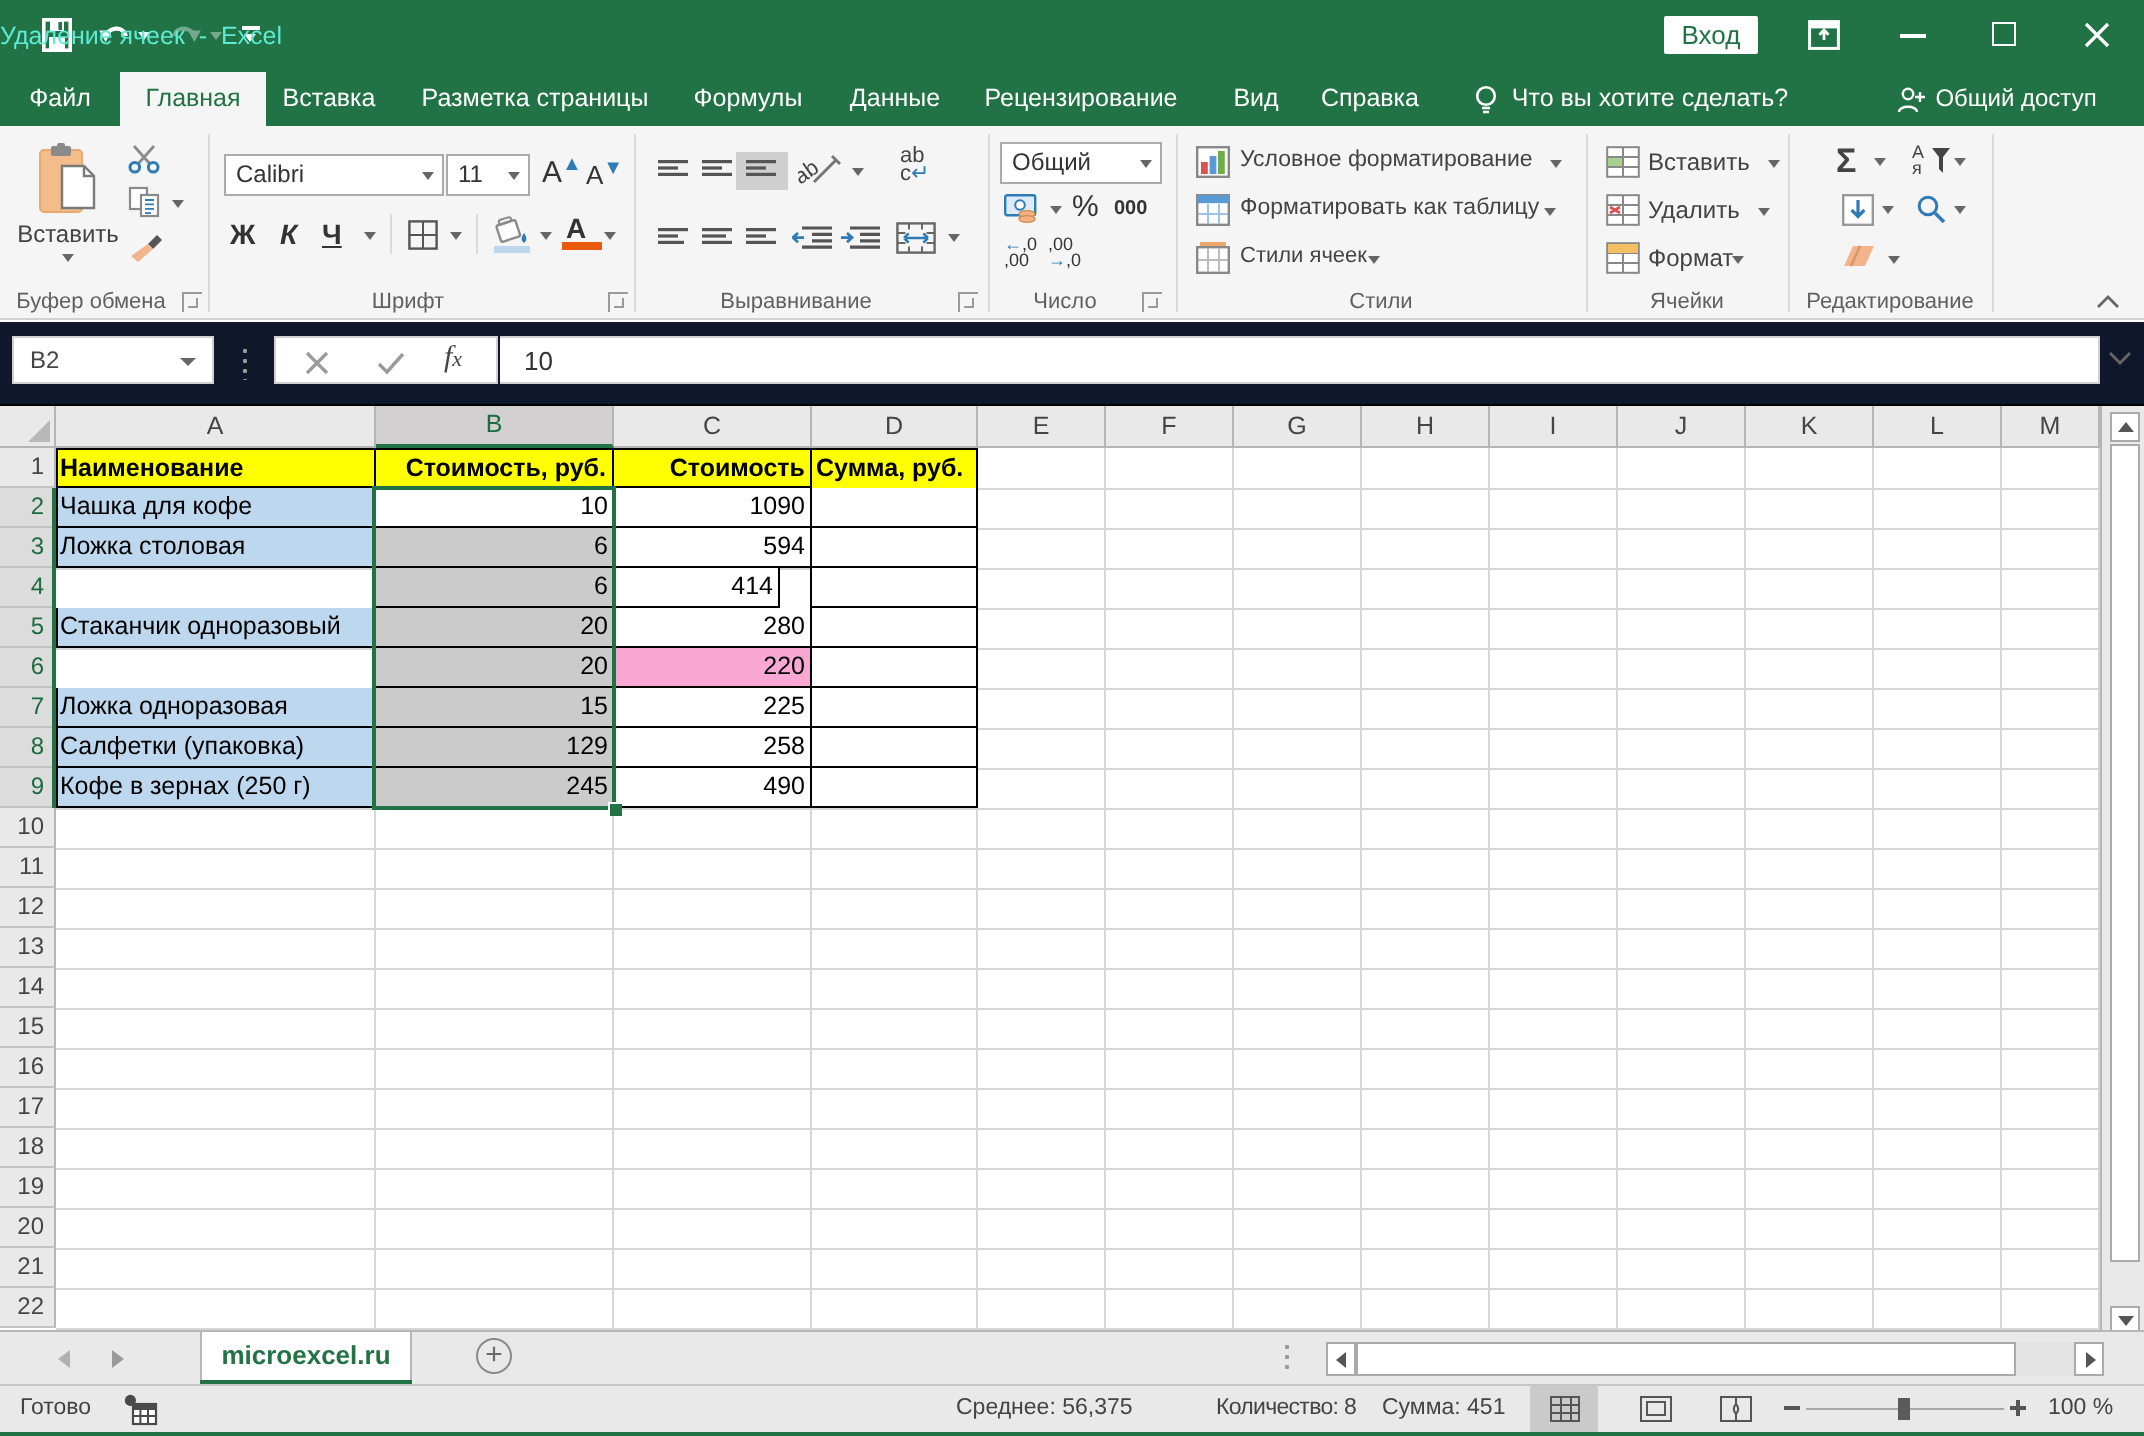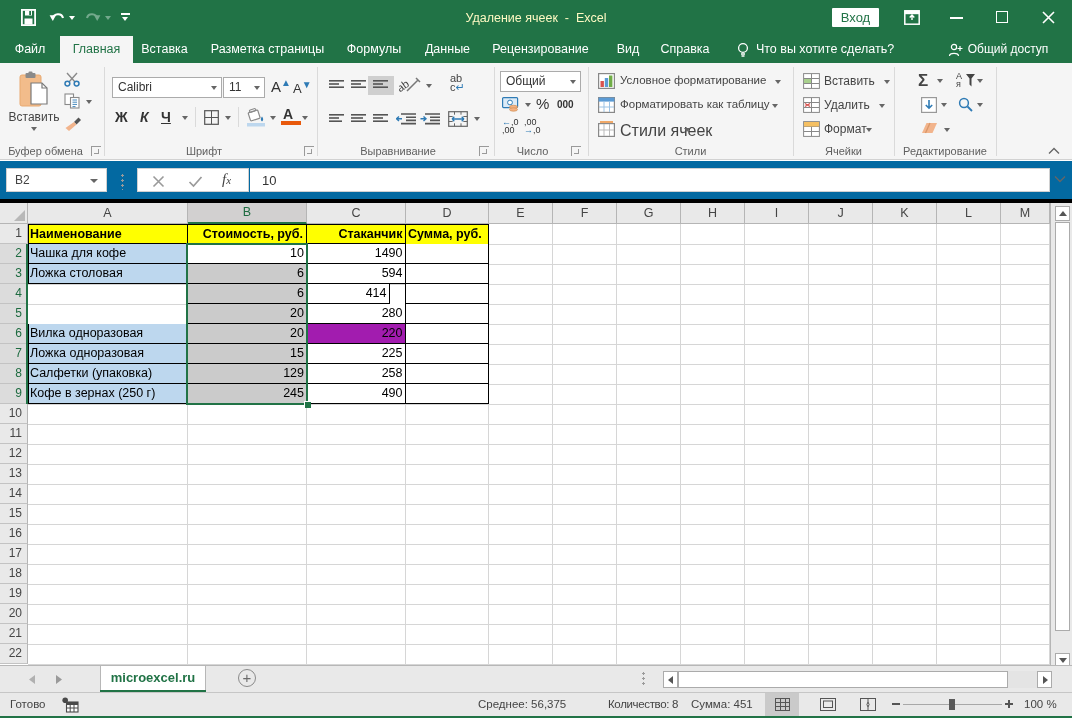--- a/index.html
+++ b/index.html
@@ -14,21 +14,21 @@
 #ribbon { left:0; top:63px; width:1072px; height:97px; background:#f5f5f5; border-bottom:1px solid #d2d2d2; }
 .gsep { position:absolute; top:4px; width:1px; height:89px; background:#dadada; }
 .glabel { position:absolute; top:81px; height:14px; line-height:14px; font-size:11px; color:#606060; text-align:center; }
 .launcher { position:absolute; width:10px; height:10px; border-left:1px solid #9a9a9a; border-top:1px solid #9a9a9a; }
 .launcher:after { content:""; position:absolute; right:2px; bottom:2px; width:4px; height:4px; border-right:1.5px solid #9a9a9a; border-bottom:1.5px solid #9a9a9a; }
 .rtext { position:absolute; font-size:12px; color:#444; white-space:nowrap; }
 .darr { position:absolute; width:0; height:0; border-left:3.5px solid transparent; border-right:3.5px solid transparent; border-top:4px solid #666; }
 .combo { position:absolute; background:#fff; border:1px solid #ababab; font-size:12px; color:#333; }
 .combo .ca { position:absolute; right:4px; top:8px; width:0; height:0; border-left:3.5px solid transparent; border-right:3.5px solid transparent; border-top:4px solid #666; }
 
-#fbar { left:0; top:161px; width:1072px; height:42px; background:#0369a1; border-bottom:4px solid #000000; }
+#fbar { left:0; top:161px; width:1072px; height:42px; background:#0f172a; border-bottom:1px solid #000000; }
 #namebox { position:absolute; left:6px; top:7px; width:101px; height:24px; background:#fff; border:1px solid #d0d0d0; font-size:12px; color:#444; line-height:22px; padding-left:8px; }
 #fxbox { position:absolute; left:137px; top:7px; width:112px; height:24px; background:#fff; border:1px solid #d0d0d0; }
 #finput { position:absolute; left:250px; top:7px; width:800px; height:24px; background:#fff; border:1px solid #d0d0d0; border-left:none; font-size:13px; color:#333; line-height:24px; padding-left:12px; }
 
 #grid { left:0; top:203px; width:1050px; height:462px; background:#fff; overflow:hidden; }
 .chead { position:absolute; top:0; height:21px; background:#e9e9e9; border-right:1px solid #b5b5b5; border-bottom:1px solid #b5b5b5; font-size:12.5px; color:#454545; text-align:center; line-height:20px; }
 .rhead { position:absolute; left:0; width:28px; height:20px; background:#e9e9e9; border-right:1px solid #b5b5b5; border-bottom:1px solid #c3c3c3; font-size:12px; color:#454545; text-align:right; padding-right:5px; line-height:19px; }
 .cell { position:absolute; font-size:12.5px; color:#000; line-height:19px; white-space:nowrap; overflow:hidden; }
 
 #vscroll { left:1050px; top:203px; width:22px; height:468px; background:#e9e9e9; border-left:1px solid #b5b5b5; }
@@ -50,21 +50,21 @@
       <path d="M0.6 5.2 L7 5.2 L3.8 11 Z" fill="#fff"></path>
     </svg>
 <div class="abs" style="left:69px;top:16px;width:0;height:0;border-left:3.5px solid transparent;border-right:3.5px solid transparent;border-top:4px solid #fff"></div>
 <svg class="abs" style="left:84px;top:10px" width="17" height="14" viewBox="0 0 17 14">
       <path d="M13.5 8.5 C12 3.5, 4.5 2.5, 3 8" fill="none" stroke="#73a98c" stroke-width="2.1"></path>
       <path d="M16.4 5.2 L10 5.2 L13.2 11 Z" fill="#73a98c"></path>
     </svg>
 <div class="abs" style="left:105px;top:16px;width:0;height:0;border-left:3.5px solid transparent;border-right:3.5px solid transparent;border-top:4px solid #73a98c"></div>
 <div class="abs" style="left:121px;top:13px;width:9px;height:1.8px;background:#fff"></div>
 <div class="abs" style="left:122px;top:17px;width:0;height:0;border-left:3.5px solid transparent;border-right:3.5px solid transparent;border-top:4px solid #fff"></div>
-<div class="abs" style="left:0;top:0;width:1072px;height:36px;line-height:36px;text-align:center;color:#fef9c3;font-size:12.5px">Удаление ячеек &nbsp;-&nbsp; Excel</div>
+<div class="abs" style="left:0;top:0;width:1072px;height:36px;line-height:36px;color:#5eead4;font-size:12.5px">Удаление ячеек &nbsp;-&nbsp; Excel</div>
 <div class="abs" style="left:832px;top:8px;width:47px;height:19px;background:#fff;border-radius:1px;color:#217346;font-size:13px;text-align:center;line-height:19px">Вход</div>
 <svg class="abs" style="left:904px;top:10px" width="16" height="15" viewBox="0 0 16 15">
       <rect x="0.8" y="0.8" width="14.4" height="13.4" fill="none" stroke="#fff" stroke-width="1.5"></rect>
       <rect x="0.8" y="0.8" width="14.4" height="3.4" fill="#fff"></rect>
       <path d="M8 10 L8 5 M5.7 7.4 L8 5 L10.3 7.4" stroke="#fff" stroke-width="1.4" fill="none"></path>
     </svg>
 <div class="abs" style="left:950px;top:17px;width:13px;height:2px;background:#fff"></div>
 <div class="abs" style="left:996px;top:11px;width:12px;height:12px;border:1.5px solid #fff"></div>
 <svg class="abs" style="left:1042px;top:11px" width="13" height="13" viewBox="0 0 13 13">
       <path d="M1 1 L12 12 M12 1 L1 12" stroke="#fff" stroke-width="1.6"></path>
@@ -241,21 +241,21 @@
       <rect x="0.6" y="0.6" width="15.8" height="4" fill="#5b9bd5"></rect>
       <path d="M6 5 v10 M11.5 5 v10 M1 10 h15" stroke="#9cc3e5" stroke-width="1"></path>
     </svg>
     <div class="rtext" style="left:620px;top:35px;font-size:11.5px">Форматировать как таблицу</div>
     <div class="darr" style="left:772px;top:41px"></div>
 <svg class="abs" style="left:598px;top:58px" width="17" height="16" viewBox="0 0 17 16">
       <rect x="0.6" y="2.6" width="15.8" height="12.8" fill="#fff" stroke="#888" stroke-width="1.2"></rect>
       <path d="M6 3 v12 M11.5 3 v12 M1 9 h15" stroke="#bbb" stroke-width="1"></path>
       <path d="M2 0.5 L15 0.5" stroke="#f0a868" stroke-width="3"></path>
     </svg>
-    <div class="rtext" style="left:620px;top:59px;font-size:16px">Стили ячеек</div>
+    <div class="rtext" style="left:620px;top:59px;font-size:11px">Стили ячеек</div>
     <div class="darr" style="left:684px;top:65px"></div>
 <svg class="abs" style="left:803px;top:10px" width="17" height="16" viewBox="0 0 17 16">
       <rect x="0.6" y="0.6" width="15.8" height="14.8" fill="#fff" stroke="#888" stroke-width="1"></rect>
       <path d="M1 5.5 h15 M1 10.5 h15 M8.5 1 v14" stroke="#888" stroke-width="1"></path>
       <rect x="1" y="6" width="7" height="4" fill="#a9d18e"></rect>
     </svg>
     <div class="rtext" style="left:824px;top:11px">Вставить</div>
     <div class="darr" style="left:884px;top:17px"></div>
 <svg class="abs" style="left:803px;top:34px" width="17" height="16" viewBox="0 0 17 16">
       <rect x="0.6" y="0.6" width="15.8" height="14.8" fill="#fff" stroke="#888" stroke-width="1"></rect>
@@ -360,39 +360,39 @@
 <div class="abs" style="left:616px;top:21px;width:1px;height:440px;background:#d6d6d6"></div>
 <div class="abs" style="left:680px;top:21px;width:1px;height:440px;background:#d6d6d6"></div>
 <div class="abs" style="left:744px;top:21px;width:1px;height:440px;background:#d6d6d6"></div>
 <div class="abs" style="left:808px;top:21px;width:1px;height:440px;background:#d6d6d6"></div>
 <div class="abs" style="left:872px;top:21px;width:1px;height:440px;background:#d6d6d6"></div>
 <div class="abs" style="left:936px;top:21px;width:1px;height:440px;background:#d6d6d6"></div>
 <div class="abs" style="left:1000px;top:21px;width:1px;height:440px;background:#d6d6d6"></div>
 <div class="abs" style="left:1049px;top:21px;width:1px;height:440px;background:#d6d6d6"></div>
 <div class="cell" style="left:28px;top:21px;width:160px;height:20px;background:#ffff00;border:1px solid #000;font-weight:bold;padding-left:1px">Наименование</div>
 <div class="cell" style="left:187px;top:21px;width:120px;height:20px;background:#ffff00;border:1px solid #000;font-weight:bold;text-align:right;padding-right:3px">Стоимость, руб.</div>
-<div class="cell" style="left:306px;top:21px;width:100px;height:20px;background:#ffff00;border:1px solid #000;font-weight:bold;text-align:right;padding-right:2.5px">Стаканчик</div>
+<div class="cell" style="left:306px;top:21px;width:100px;height:20px;background:#ffff00;border:1px solid #000;font-weight:bold;text-align:right;padding-right:2.5px">Стоимость</div>
 <div class="cell" style="left:405px;top:21px;width:84px;height:33px;background:#ffff00;border:1px solid #000;font-weight:bold;padding-left:2px">Сумма, руб.</div>
 <div class="cell" style="left:28px;top:41px;width:160px;height:20px;background:#bdd7ee;border:1px solid #000;border-top:none;padding-left:1px">Чашка для кофе</div>
 <div class="cell" style="left:187px;top:41px;width:120px;height:20px;background:#fff;border:1px solid #000;border-top:none;text-align:right;padding-right:2px">10</div>
-<div class="cell" style="left:306px;top:41px;width:100px;height:20px;background:#fff;border:1px solid #000;border-top:none;text-align:right;padding-right:2.5px">1490</div>
+<div class="cell" style="left:306px;top:41px;width:100px;height:20px;background:#fff;border:1px solid #000;border-top:none;text-align:right;padding-right:2.5px">1090</div>
 <div class="cell" style="left:405px;top:41px;width:84px;height:20px;background:#fff;border:1px solid #000;border-top:none"></div>
 <div class="cell" style="left:28px;top:61px;width:160px;height:20px;background:#bdd7ee;border:1px solid #000;border-top:none;padding-left:1px">Ложка столовая</div>
 <div class="cell" style="left:187px;top:61px;width:120px;height:20px;background:#cbcbcb;border:1px solid #000;border-top:none;text-align:right;padding-right:2px">6</div>
 <div class="cell" style="left:306px;top:61px;width:100px;height:20px;background:#fff;border:1px solid #000;border-top:none;text-align:right;padding-right:2.5px">594</div>
 <div class="cell" style="left:405px;top:61px;width:84px;height:20px;background:#fff;border:1px solid #000;border-top:none"></div>
 <div class="cell" style="left:187px;top:81px;width:120px;height:20px;background:#cbcbcb;border:1px solid #000;border-top:none;text-align:right;padding-right:2px">6</div>
 <div class="cell" style="left:306px;top:81px;width:84px;height:20px;background:#fff;border:1px solid #000;border-top:none;text-align:right;padding-right:2.5px">414</div>
 <div class="cell" style="left:405px;top:81px;width:84px;height:20px;background:#fff;border:1px solid #000;border-top:none"></div>
+<div class="cell" style="left:28px;top:101px;width:160px;height:20px;background:#bdd7ee;border:1px solid #000;border-top:none;padding-left:1px">Стаканчик одноразовый</div>
 <div class="cell" style="left:187px;top:101px;width:120px;height:20px;background:#cbcbcb;border:1px solid #000;border-top:none;text-align:right;padding-right:2px">20</div>
 <div class="cell" style="left:306px;top:101px;width:100px;height:20px;background:#fff;border:1px solid #000;border-top:none;text-align:right;padding-right:2.5px">280</div>
 <div class="cell" style="left:405px;top:101px;width:84px;height:20px;background:#fff;border:1px solid #000;border-top:none"></div>
-<div class="cell" style="left:28px;top:121px;width:160px;height:20px;background:#bdd7ee;border:1px solid #000;border-top:none;padding-left:1px">Вилка однoразовая</div>
 <div class="cell" style="left:187px;top:121px;width:120px;height:20px;background:#cbcbcb;border:1px solid #000;border-top:none;text-align:right;padding-right:2px">20</div>
-<div class="cell" style="left:306px;top:121px;width:100px;height:20px;background:#a21caf;border:1px solid #000;border-top:none;text-align:right;padding-right:2.5px">220</div>
+<div class="cell" style="left:306px;top:121px;width:100px;height:20px;background:#f9a8d4;border:1px solid #000;border-top:none;text-align:right;padding-right:2.5px">220</div>
 <div class="cell" style="left:405px;top:121px;width:84px;height:20px;background:#fff;border:1px solid #000;border-top:none"></div>
 <div class="cell" style="left:28px;top:141px;width:160px;height:20px;background:#bdd7ee;border:1px solid #000;border-top:none;padding-left:1px">Ложка одноразовая</div>
 <div class="cell" style="left:187px;top:141px;width:120px;height:20px;background:#cbcbcb;border:1px solid #000;border-top:none;text-align:right;padding-right:2px">15</div>
 <div class="cell" style="left:306px;top:141px;width:100px;height:20px;background:#fff;border:1px solid #000;border-top:none;text-align:right;padding-right:2.5px">225</div>
 <div class="cell" style="left:405px;top:141px;width:84px;height:20px;background:#fff;border:1px solid #000;border-top:none"></div>
 <div class="cell" style="left:28px;top:161px;width:160px;height:20px;background:#bdd7ee;border:1px solid #000;border-top:none;padding-left:1px">Салфетки (упаковка)</div>
 <div class="cell" style="left:187px;top:161px;width:120px;height:20px;background:#cbcbcb;border:1px solid #000;border-top:none;text-align:right;padding-right:2px">129</div>
 <div class="cell" style="left:306px;top:161px;width:100px;height:20px;background:#fff;border:1px solid #000;border-top:none;text-align:right;padding-right:2.5px">258</div>
 <div class="cell" style="left:405px;top:161px;width:84px;height:20px;background:#fff;border:1px solid #000;border-top:none"></div>
 <div class="cell" style="left:28px;top:181px;width:160px;height:20px;background:#bdd7ee;border:1px solid #000;border-top:none;padding-left:1px">Кофе в зернах (250 г)</div>

